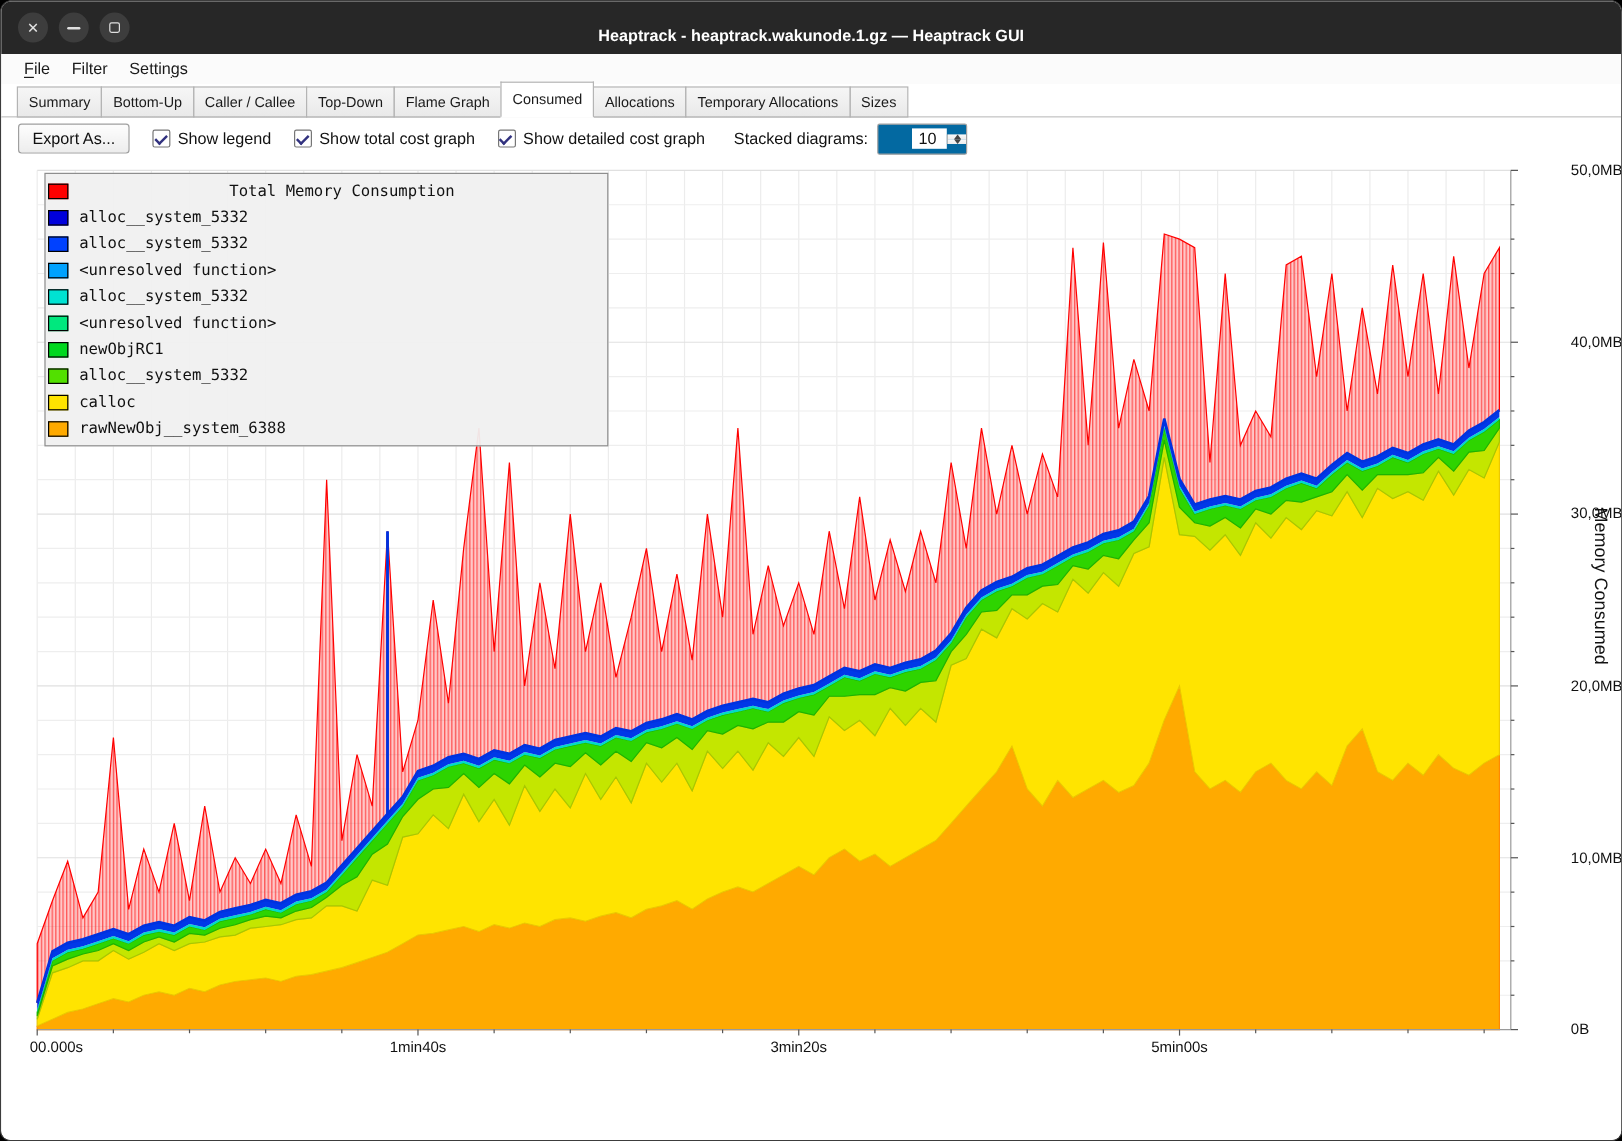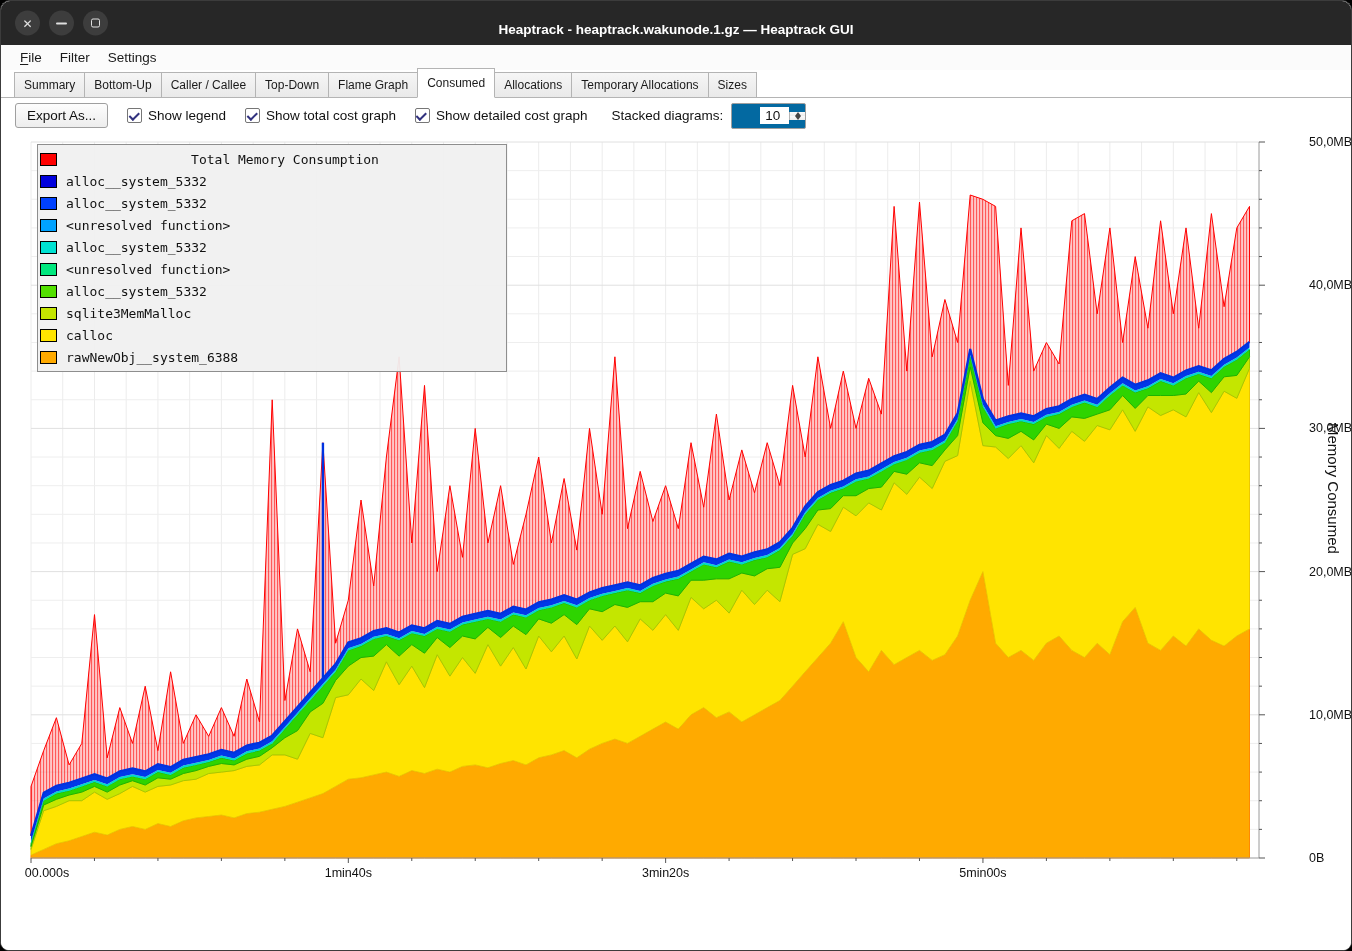--- a/index.html
+++ b/index.html
@@ -270,26 +270,26 @@
         </div>
         <div class="lrow">
           <span class="lswatch" style="background: rgb(0, 226, 210);"></span>
           <span>alloc__system_5332</span>
         </div>
         <div class="lrow">
           <span class="lswatch" style="background: rgb(0, 232, 126);"></span>
           <span>&lt;unresolved function&gt;</span>
         </div>
         <div class="lrow">
+          <span class="lswatch" style="background: rgb(0, 216, 30);"></span>
+          <span>newObjRC1</span>
+        </div>
+        <div class="lrow">
           <span class="lswatch" style="background: rgb(82, 224, 0);"></span>
           <span>alloc__system_5332</span>
-        </div>
-        <div class="lrow">
-          <span class="lswatch" style="background: rgb(196, 230, 0);"></span>
-          <span>sqlite3MemMalloc</span>
         </div>
         <div class="lrow">
           <span class="lswatch" style="background: rgb(255, 228, 0);"></span>
           <span>calloc</span>
         </div>
         <div class="lrow">
           <span class="lswatch" style="background: rgb(255, 170, 0);"></span>
           <span>rawNewObj__system_6388</span>
         </div>
       </div>

